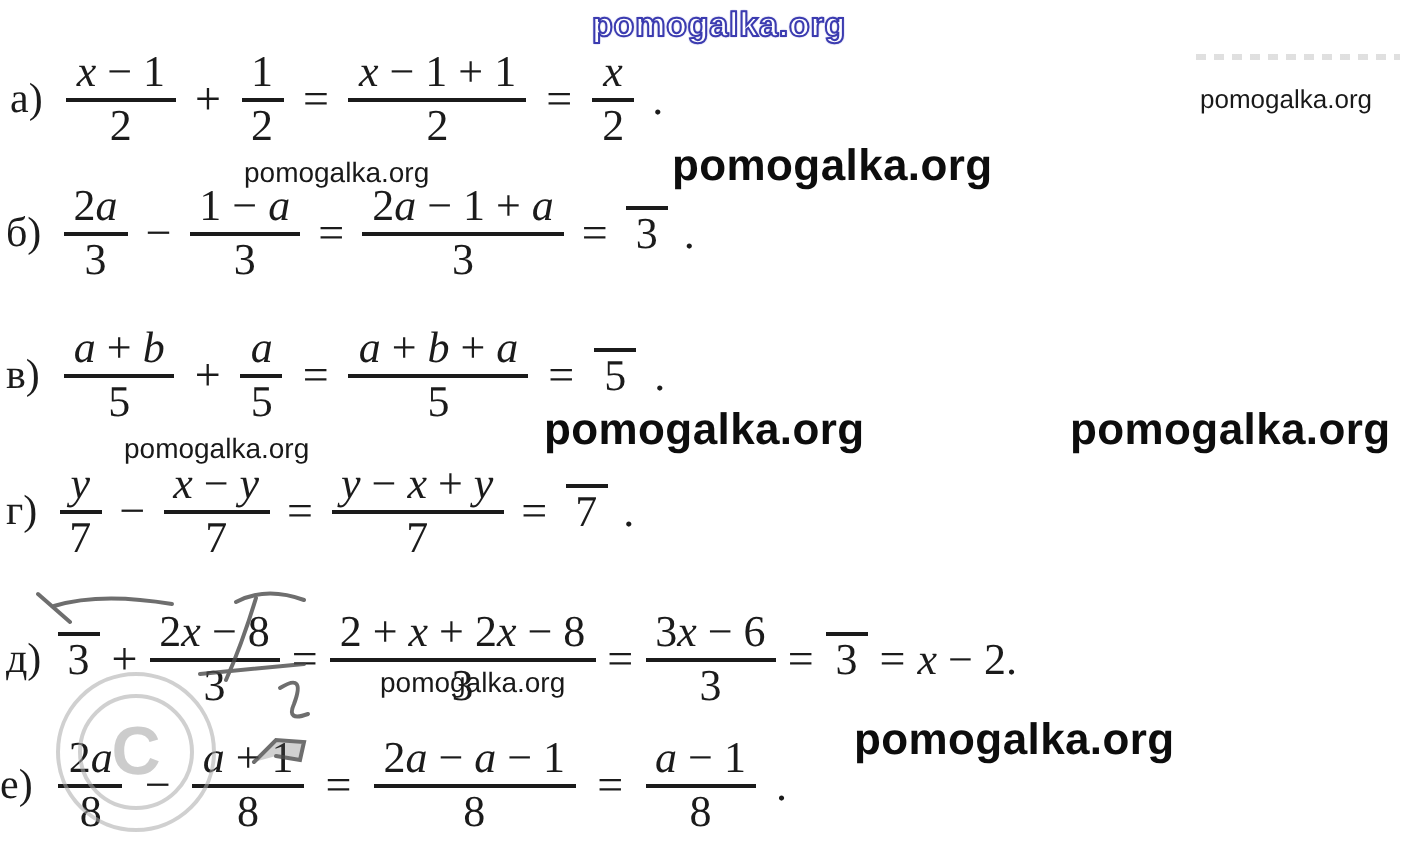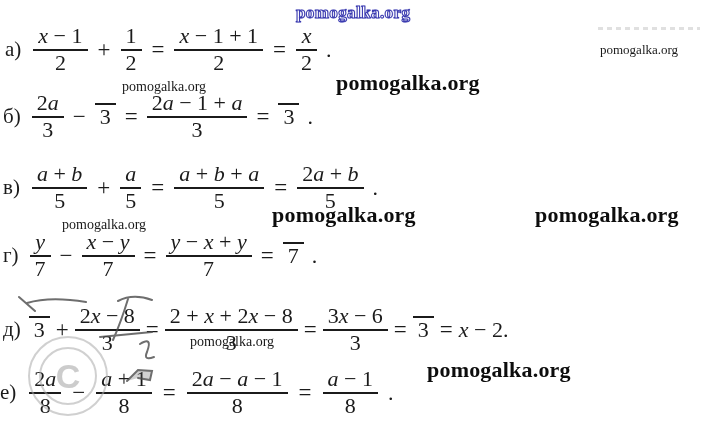--- a/index.html
+++ b/index.html
@@ -15,21 +15,21 @@
   .row-label{font-size:21px;margin-right:3px;color:#1b1b1b;}
   .frac{display:inline-flex;flex-direction:column;align-items:center;font-size:22px;line-height:1.12;}
   .frac .num{padding:0 5px;}
   .frac .bar{align-self:stretch;height:0;border-top:2px solid #1b1b1b;}
   .frac .den{padding:0 5px;}
   .op{font-size:23px;padding:0 1px;}
   .txt{font-size:22px;}
   i{font-style:italic;}
   
   .wm-layer{position:absolute;inset:0;z-index:4;pointer-events:none;}
-  .wm{position:absolute;font-family:Liberation Serif, serif;white-space:nowrap;line-height:1.1;}
+  .wm{position:absolute;font-family:Liberation Sans, sans-serif;white-space:nowrap;line-height:1.1;}
   .wm.outline{
     color:#ffffff;font-weight:700;letter-spacing:.4px;
     -webkit-text-stroke:1px #3b3bb0;
     text-shadow:0 0 1px #3b3bb0,0 0 1px #3b3bb0;
   }
   .wm.small{color:#191919;font-weight:400;}
   .wm.big{color:#0d0d0d;font-weight:600;letter-spacing:.2px;}
   .smudge{
     position:absolute;left:598px;top:27px;width:102px;height:3px;z-index:2;
     background:repeating-linear-gradient(90deg,#d8d8d8 0 5px,transparent 5px 9px);
@@ -84,20 +84,21 @@
     </div>
     <div class="math-row" style="top: 91px; left: 3px; gap: 8px;">
       <span class="row-label">б)</span>
       <span class="frac">
         <span class="num">2<i>a</i></span>
         <span class="bar"></span>
         <span class="den">3</span>
       </span>
       <span class="op">−</span>
       <span class="frac">
+        <span class="num">1 − <i>a</i></span>
         <span class="bar"></span>
         <span class="den">3</span>
       </span>
       <span class="op">=</span>
       <span class="frac">
         <span class="num">2<i>a</i> − 1 + <i>a</i></span>
         <span class="bar"></span>
         <span class="den">3</span>
       </span>
       <span class="op">=</span>
@@ -121,21 +122,20 @@
         <span class="den">5</span>
       </span>
       <span class="op">=</span>
       <span class="frac">
         <span class="num"><i>a</i> + <i>b</i> + <i>a</i></span>
         <span class="bar"></span>
         <span class="den">5</span>
       </span>
       <span class="op">=</span>
       <span class="frac">
-        <span class="num">2<i>a</i> + <i>b</i></span>
         <span class="bar"></span>
         <span class="den">5</span>
       </span>
       <span class="txt">.</span>
     </div>
     <div class="math-row" style="top: 230px; left: 3px; gap: 8px;">
       <span class="row-label">г)</span>
       <span class="frac">
         <span class="num"><i>y</i></span>
         <span class="bar"></span>

